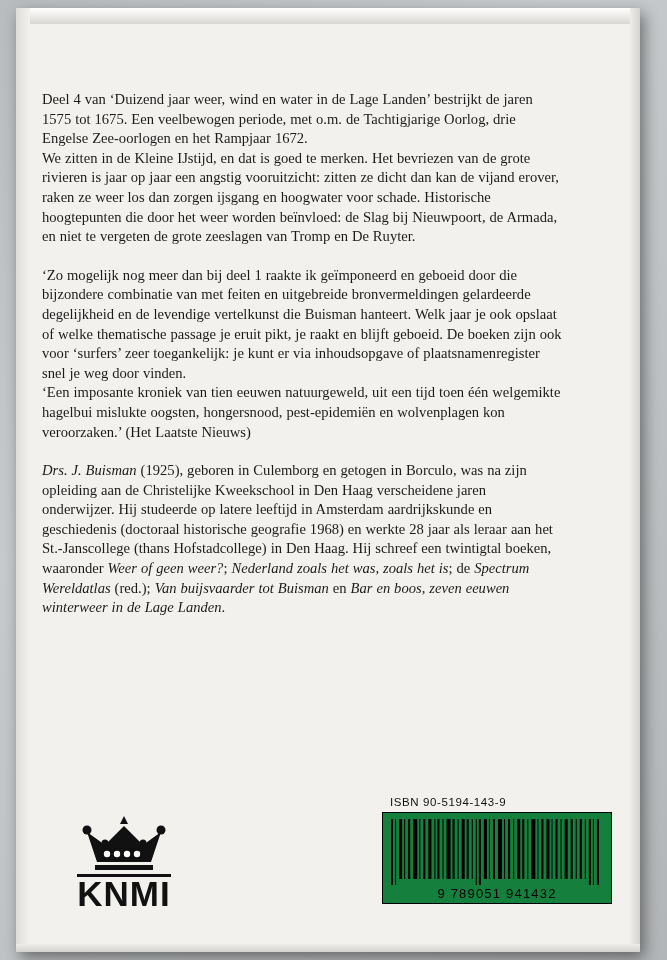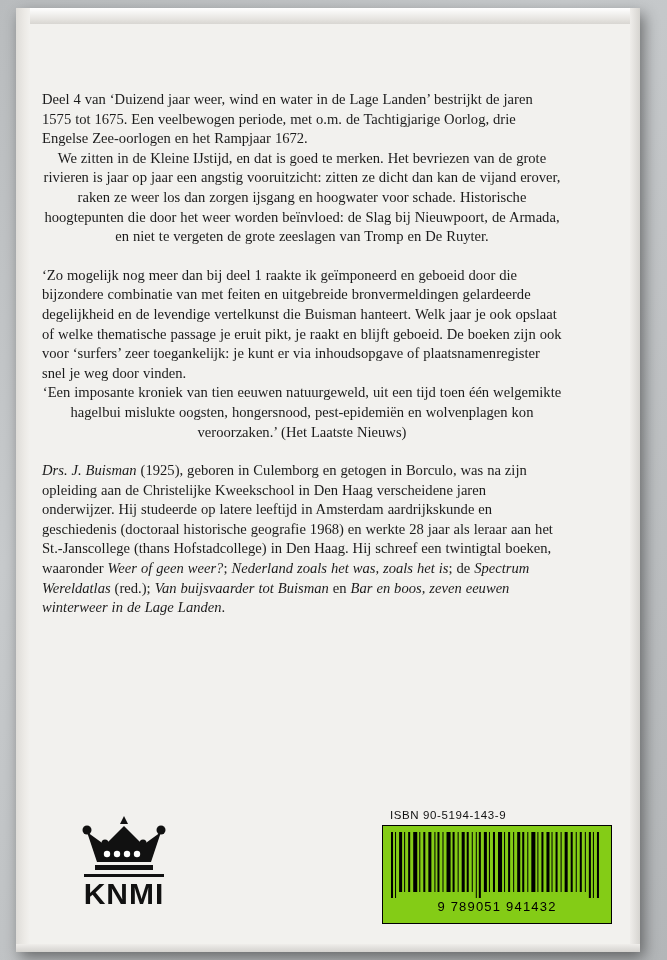--- a/index.html
+++ b/index.html
@@ -76,21 +76,21 @@
   }
   p.para {
     margin: 0 0 13px 0;
     font-size: 14.6px;
     line-height: 19.6px;
     color: #1b1b1b;
     text-align: left;
     word-spacing: 0.3px;
   }
   p.para.tight { margin-bottom: 0; }
-  p.para.gap-lg { margin-bottom: 19px; text-align: center; }
+  p.para.gap-lg { margin-bottom: 19px; }
   .it { font-style: italic; }
   .quote-block { margin-top: 3px; }
 
   
   .bottom {
     position: absolute;
     left: 26px;
     bottom: 28px;
     width: 576px;
     height: 130px;
@@ -102,45 +102,45 @@
     width: 104px;
     text-align: center;
   }
   .crown {
     display: block;
     margin: 0 auto 2px auto;
   }
   .knmi-text {
     font-family: "Liberation Sans", sans-serif;
     font-weight: bold;
-    font-size: 30px;
+    font-size: 35px;
     letter-spacing: 1px;
     color: #111;
     line-height: 32px;
     border-top: 3px solid #111;
     padding-top: 1px;
     display: inline-block;
   }
   .isbn-box {
     position: absolute;
     right: 6px;
-    bottom: 0;
+    bottom: 20px;
     width: 230px;
   }
   .isbn-label {
     font-family: "Liberation Sans", sans-serif;
     font-size: 11.5px;
     color: #111;
     letter-spacing: 0.6px;
     margin: 0 0 4px 8px;
   }
   .barcode-wrap {
-    background: #84cc16;
+    background: #15803d;
     border: 1px solid #000;
-    padding: 6px 8px 7px 8px;
+    padding: 6px 8px 0 8px;
   }
   .bars {
     height: 66px;
     width: 100%;
     display: block;
   }
   .barcode-digits {
     font-family: "Liberation Sans", sans-serif;
     font-size: 13px;
     letter-spacing: 1.2px;

